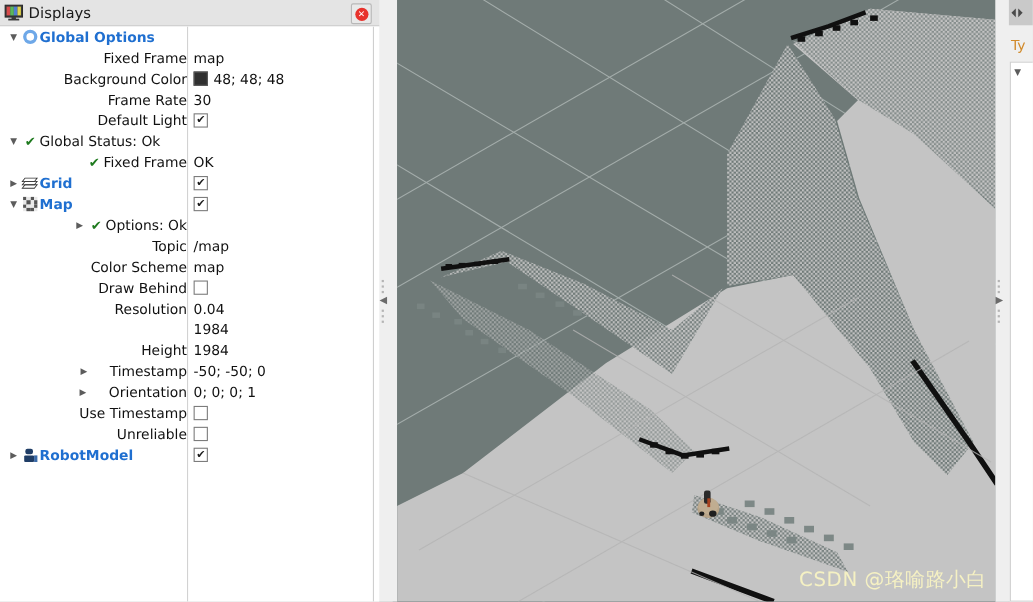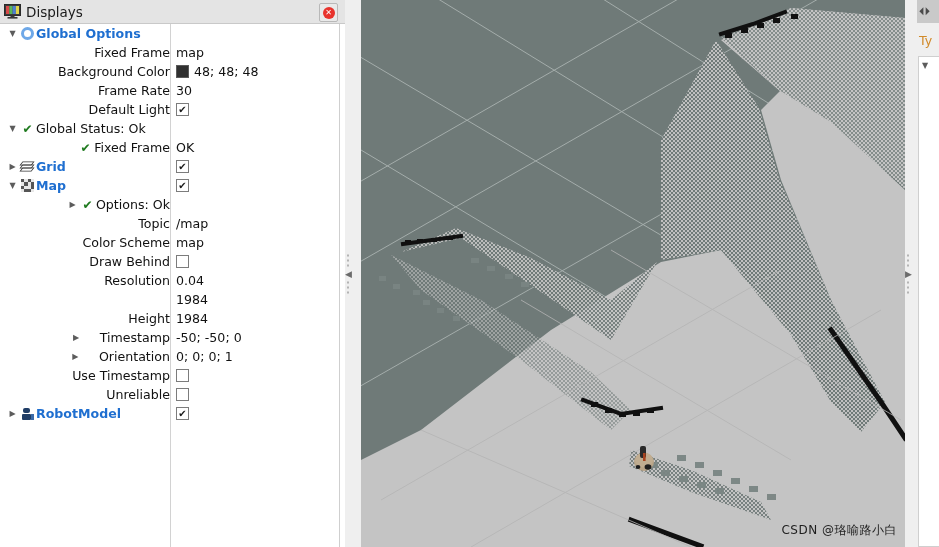--- a/index.html
+++ b/index.html
@@ -84,21 +84,21 @@
   .sp-grip{position:absolute;top:50%;transform:translateY(-50%);
     display:flex;flex-direction:column;align-items:center;gap:3px;}
   .sp-arrow{color:#6b6b6b;font-size:9px;line-height:9px;}
   .sp-dots{display:flex;flex-direction:column;gap:3px;}
   .sp-dots i{width:2px;height:2px;background:#b4b4b4;display:block;}
 
   
   .viewport{position:absolute;left:361px;top:0;width:544px;height:547px;overflow:hidden;
     background:#6f7a78;}
   .vp-svg{position:absolute;left:0;top:0;}
-  .watermark{position:absolute;right:8px;bottom:8px;font-size:12px;color:#000000;
+  .watermark{position:absolute;right:8px;bottom:8px;font-size:18px;color:#fef9c3;
     opacity:.85;white-space:nowrap;letter-spacing:.5px;}
 
   
   .rpanel{position:absolute;left:917px;top:0;width:22px;height:547px;background:#efefef;overflow:hidden;}
   .rp-title{height:23px;background:#c9c9c9;display:flex;align-items:center;justify-content:flex-start;padding-left:2px;}
   .rp-ico{color:#4a4a4a;font-size:11px;}
   .rp-type{position:absolute;left:2px;top:33px;font-size:12.6px;color:#d18a2a;white-space:nowrap;}
   .rp-box{position:absolute;left:1px;top:56px;width:30px;height:491px;background:#fff;
     border:1px solid #cfcfcf;box-sizing:border-box;}
   .rp-arrow{position:absolute;left:3px;top:4px;color:#5c5c5c;font-size:8px;}

